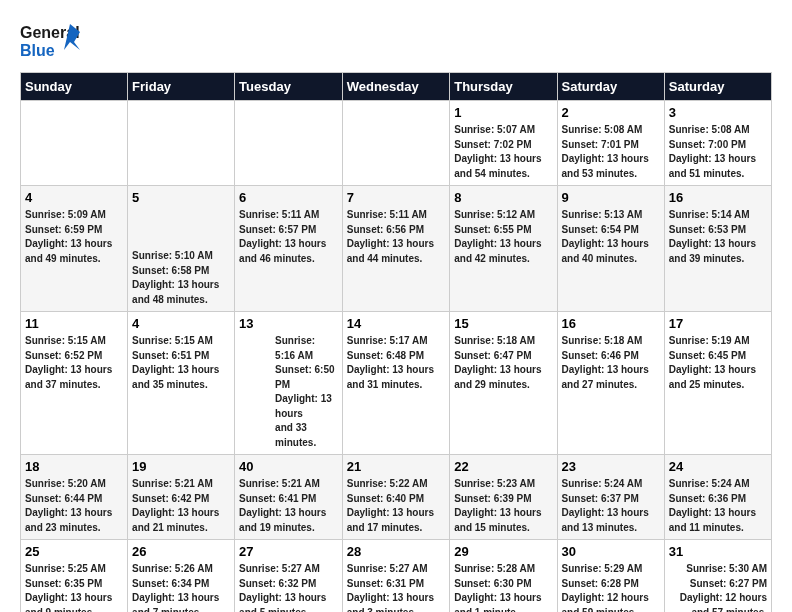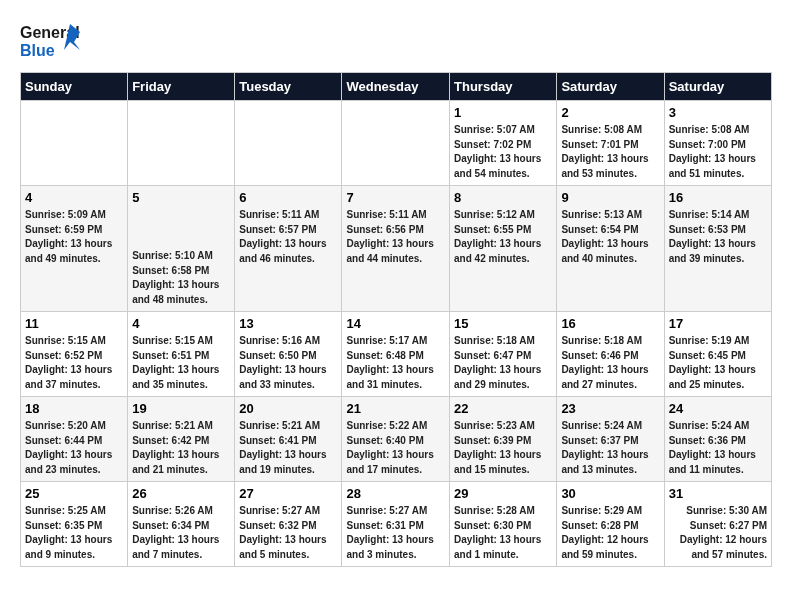--- a/index.html
+++ b/index.html
@@ -192,21 +192,21 @@
         </td>
         <td>
           <span class="day-num">4</span>
           <div class="day-info" style="white-space: pre-line;">Sunrise: 5:15 AM
 Sunset: 6:51 PM
 Daylight: 13 hours
 and 35 minutes.</div>
         </td>
         <td>
           <span class="day-num">13</span>
-          <div class="day-info" style="white-space: pre-line;">Sunrise: 5:16 AM
+          <div class="day-info" style="white-space: pre-line; margin-left: 36px;">Sunrise: 5:16 AM
 Sunset: 6:50 PM
 Daylight: 13 hours
 and 33 minutes.</div>
         </td>
         <td>
           <span class="day-num">14</span>
           <div class="day-info" style="white-space: pre-line;">Sunrise: 5:17 AM
 Sunset: 6:48 PM
 Daylight: 13 hours
 and 31 minutes.</div>
@@ -242,21 +242,21 @@
 and 23 minutes.</div>
         </td>
         <td>
           <span class="day-num">19</span>
           <div class="day-info" style="white-space: pre-line;">Sunrise: 5:21 AM
 Sunset: 6:42 PM
 Daylight: 13 hours
 and 21 minutes.</div>
         </td>
         <td>
-          <span class="day-num">20</span>
+          <span class="day-num">40</span>
           <div class="day-info" style="white-space: pre-line;">Sunrise: 5:21 AM
 Sunset: 6:41 PM
 Daylight: 13 hours
 and 19 minutes.</div>
         </td>
         <td>
           <span class="day-num">21</span>
           <div class="day-info" style="white-space: pre-line;">Sunrise: 5:22 AM
 Sunset: 6:40 PM
 Daylight: 13 hours

